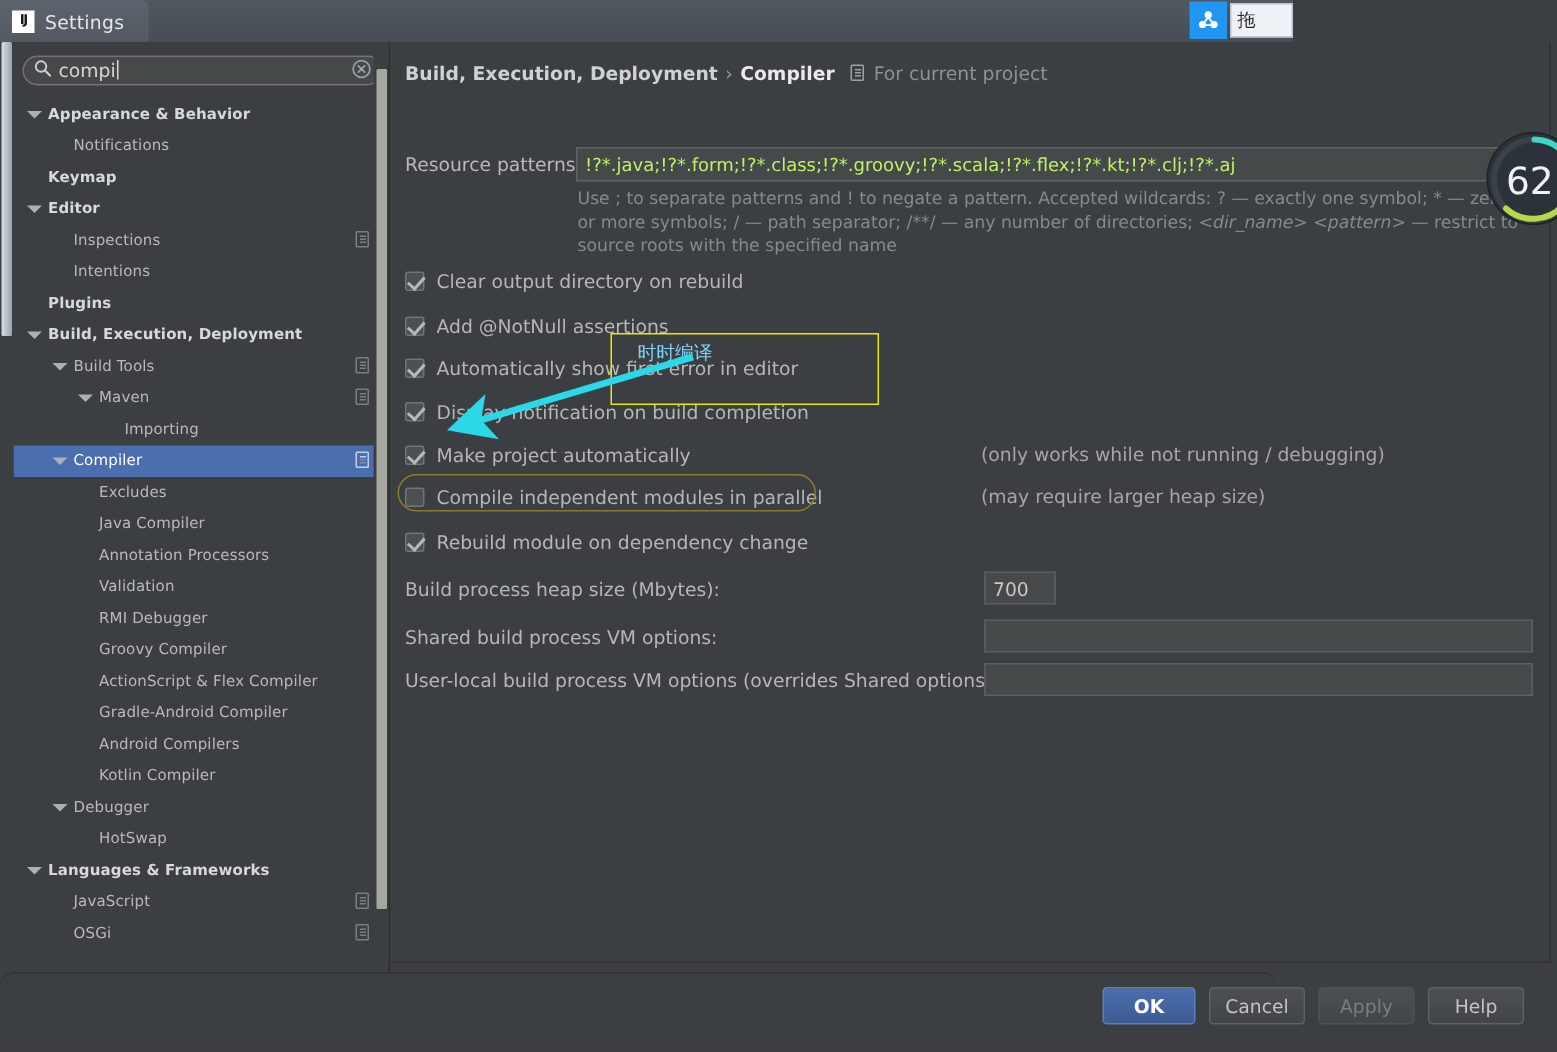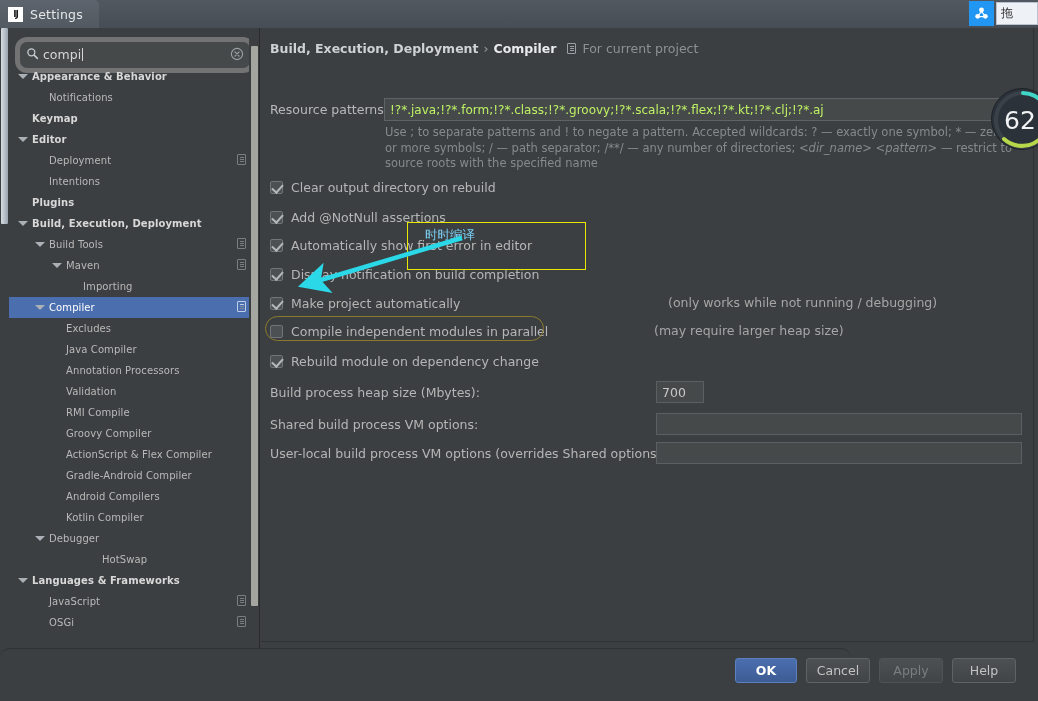--- a/index.html
+++ b/index.html
@@ -17,21 +17,21 @@
   
   #window {
     position: absolute; left: 0; top: 0;
     width: 1038px; height: 701px;
     background: #3c3f41;
   }
 
   
   #titlebar {
     position: absolute; left: 0; top: 0;
-    width: 1038px; height: 28px;
+    width: 862px; height: 28px;
     background: #4a5159;
     background: linear-gradient(180deg,#515860 0%, #464d55 100%);
     display: flex; align-items: flex-start;
   }
   #title-tab {
     height: 28px;
     display: flex; align-items: center;
     padding: 0 16px 0 8px;
     background: linear-gradient(180deg,#5d646d 0%,#525961 100%);
     border-top-right-radius: 5px;
@@ -99,23 +99,23 @@
     background: #3c3f41;
     border-right: 1px solid #2b2b2b;
   }
 
   
   #search-wrap {
     position: absolute; left: 6px; top: 9px;
     width: 240px; height: 24px;
   }
   #search-field {
-    width: 240px; height: 36px;
+    width: 240px; height: 20px;
     background: #45494a;
-    border: 5px solid #737373;
+    border: 1px solid #737373;
     border-radius: 12px;
     display: flex; align-items: center;
     padding: 0 6px;
   }
   #search-icon { margin-right: 4px; }
   #search-value {
     flex: 1;
     color: #d6d6d6;
     font-size: 12.5px;
     line-height: 22px;
@@ -452,21 +452,21 @@
           <div class="tree-row" style="padding-left: 9px;">
             <span class="twisty"></span>
             <span class="tree-label bold">Keymap</span>
           </div>
           <div class="tree-row" style="padding-left: 9px;">
             <span class="twisty open"></span>
             <span class="tree-label bold">Editor</span>
           </div>
           <div class="tree-row" style="padding-left: 26px;">
             <span class="twisty"></span>
-            <span class="tree-label">Deployment</span>
+            <span class="tree-label">Inspections</span>
             <span class="cfg-badge">
               <span></span>
             </span>
           </div>
           <div class="tree-row" style="padding-left: 26px;">
             <span class="twisty"></span>
             <span class="tree-label">Intentions</span>
           </div>
           <div class="tree-row" style="padding-left: 9px;">
             <span class="twisty"></span>
@@ -512,21 +512,21 @@
           <div class="tree-row" style="padding-left: 43px;">
             <span class="twisty"></span>
             <span class="tree-label">Annotation Processors</span>
           </div>
           <div class="tree-row" style="padding-left: 43px;">
             <span class="twisty"></span>
             <span class="tree-label">Validation</span>
           </div>
           <div class="tree-row" style="padding-left: 43px;">
             <span class="twisty"></span>
-            <span class="tree-label">RMI Compile</span>
+            <span class="tree-label">RMI Debugger</span>
           </div>
           <div class="tree-row" style="padding-left: 43px;">
             <span class="twisty"></span>
             <span class="tree-label">Groovy Compiler</span>
           </div>
           <div class="tree-row" style="padding-left: 43px;">
             <span class="twisty"></span>
             <span class="tree-label">ActionScript &amp; Flex Compiler</span>
           </div>
           <div class="tree-row" style="padding-left: 43px;">
@@ -538,21 +538,21 @@
             <span class="tree-label">Android Compilers</span>
           </div>
           <div class="tree-row" style="padding-left: 43px;">
             <span class="twisty"></span>
             <span class="tree-label">Kotlin Compiler</span>
           </div>
           <div class="tree-row" style="padding-left: 26px;">
             <span class="twisty open"></span>
             <span class="tree-label">Debugger</span>
           </div>
-          <div class="tree-row" style="padding-left: 43px; gap: 36px;">
+          <div class="tree-row" style="padding-left: 43px;">
             <span class="twisty"></span>
             <span class="tree-label">HotSwap</span>
           </div>
           <div class="tree-row" style="padding-left: 9px;">
             <span class="twisty open"></span>
             <span class="tree-label bold">Languages &amp; Frameworks</span>
           </div>
           <div class="tree-row" style="padding-left: 26px;">
             <span class="twisty"></span>
             <span class="tree-label">JavaScript</span>
@@ -611,21 +611,21 @@
               <span class="cb-label">Automatically show first error in editor</span>
             </div>
             <div class="cb-row" style="top: 237px;">
               <span class="cbox checked"></span>
               <span class="cb-label">Display notification on build completion</span>
             </div>
             <div class="cb-row" style="top: 266px;">
               <span class="cbox checked"></span>
               <span class="cb-label">Make project automatically</span>
             </div>
-            <div class="cb-note" style="top: 267px; left: 393px; margin-left: 14px;">(only works while not running / debugging)</div>
+            <div class="cb-note" style="top: 267px; left: 393px;">(only works while not running / debugging)</div>
             <div class="cb-row" style="top: 294px;">
               <span class="cbox"></span>
               <span class="cb-label">Compile independent modules in parallel</span>
             </div>
             <div class="cb-note" style="top: 295px; left: 393px;">(may require larger heap size)</div>
             <div class="cb-row" style="top: 324px;">
               <span class="cbox checked"></span>
               <span class="cb-label">Rebuild module on dependency change</span>
             </div>
           </div>

